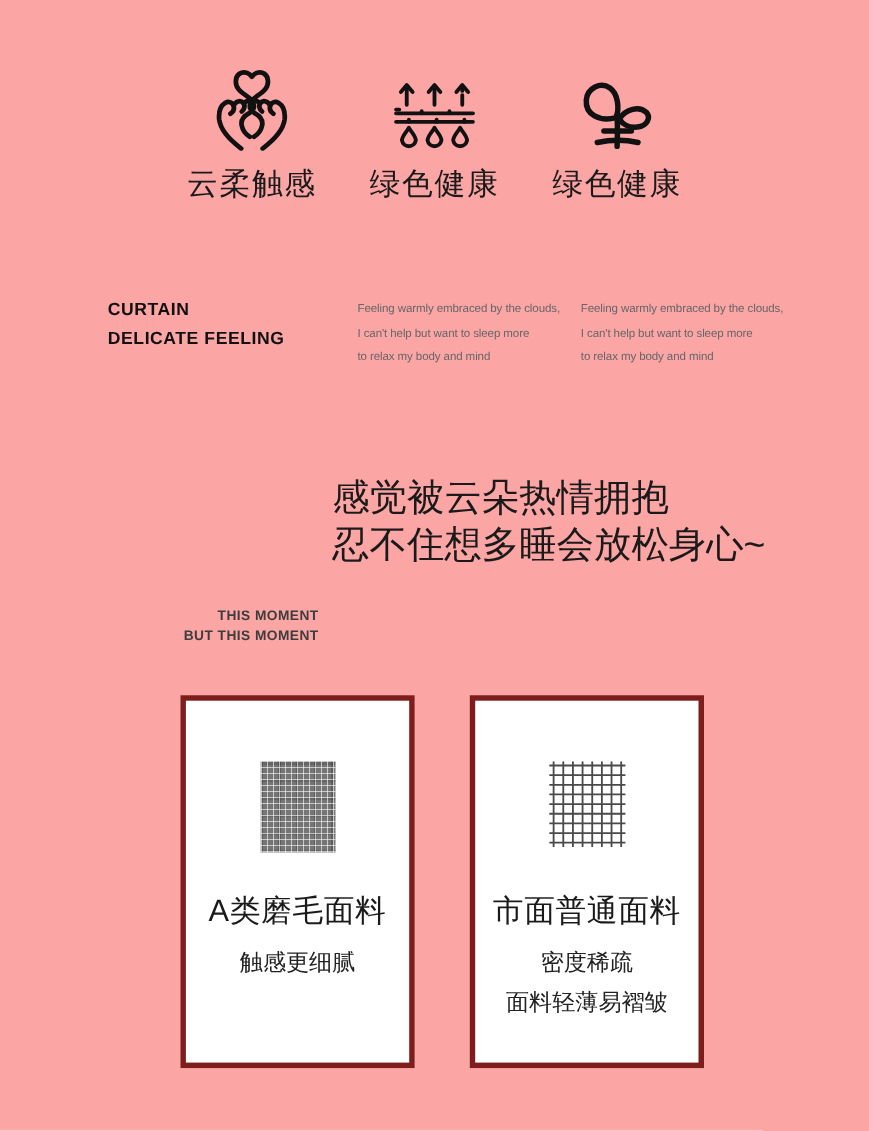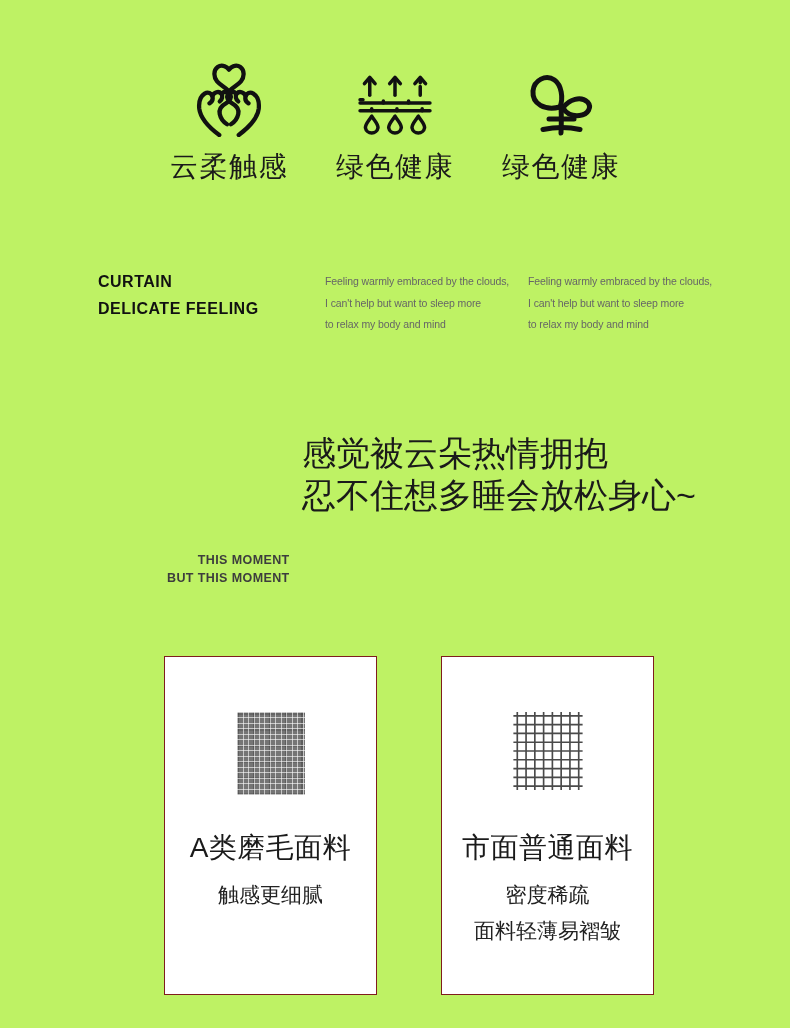--- a/index.html
+++ b/index.html
@@ -1,18 +1,18 @@
 <!DOCTYPE html>
 <html><head>
 <meta charset="utf-8">
 <style>
   * { margin:0; padding:0; box-sizing:border-box; }
   html,body { background:#fff; }
   .page {
-    position:relative; width:790px; height:1028px; background:#bef264;
+    position:relative; width:790px; height:1028px; background:#fca5a5;
     font-family:"Liberation Sans", sans-serif; overflow:hidden; margin:0 auto;
   }
   
   .features { position:absolute; top:55px; left:0; width:790px; display:flex; justify-content:center; }
   .feature { width:166px; display:flex; flex-direction:column; align-items:center; }
   .feature-icon { height:82px; display:flex; align-items:flex-end; justify-content:center; }
   .feature-label { margin-top:11px; font-size:28px; color:#1a1a1a; letter-spacing:1.5px; white-space:nowrap; }
   .icon-stroke { stroke:#111; fill:none; stroke-linecap:round; stroke-linejoin:round; }
   
   .curtain-heading { position:absolute; left:98px; top:268px; font-size:16px; font-weight:bold;
@@ -20,23 +20,23 @@
   .eng-para { position:absolute; top:271px; font-size:10.5px; color:#666; line-height:21.5px;
     letter-spacing:-0.1px; white-space:nowrap; }
   .eng-para.p1 { left:325px; }
   .eng-para.p2 { left:528px; }
   
   .tagline { position:absolute; left:302px; top:432px; font-size:34px; color:#1a1a1a; line-height:42px; white-space:nowrap; }
   
   .moment { position:absolute; left:167px; top:551px; font-size:12.5px; font-weight:bold;
     color:#3d3d3d; line-height:18px; letter-spacing:0.4px;text-align:right; }
   
-  .card { position:absolute; top:632px; width:213px; height:339px; border:1px solid #7f1d1d; background:#fff;margin-top:24px; }
+  .card { position:absolute; top:632px; width:213px; height:339px; border:5px solid #7f1d1d; background:#fff; }
   .card.left { left:164px; }
-  .card.right { left:441px;padding-left:24px; }
+  .card.right { left:427px;padding-left:24px; }
   .swatch { position:absolute; top:55px; left:50%; transform:translateX(-50%); }
   .swatch-dense {
     width:68px; height:83px; background-color:#757575;
     background-image:
       repeating-linear-gradient(0deg,  rgba(255,255,255,0.60) 0 1px, transparent 1px 5.5px),
       repeating-linear-gradient(90deg, rgba(255,255,255,0.60) 0 1px, transparent 1px 5.5px),
       repeating-linear-gradient(90deg, rgba(30,30,30,0.28) 0 2px, transparent 2px 16px),
       repeating-linear-gradient(0deg,  rgba(30,30,30,0.18) 0 2px, transparent 2px 16px);
   }
   .card-title { position:absolute; top:172px; left:0; width:100%; text-align:center;

